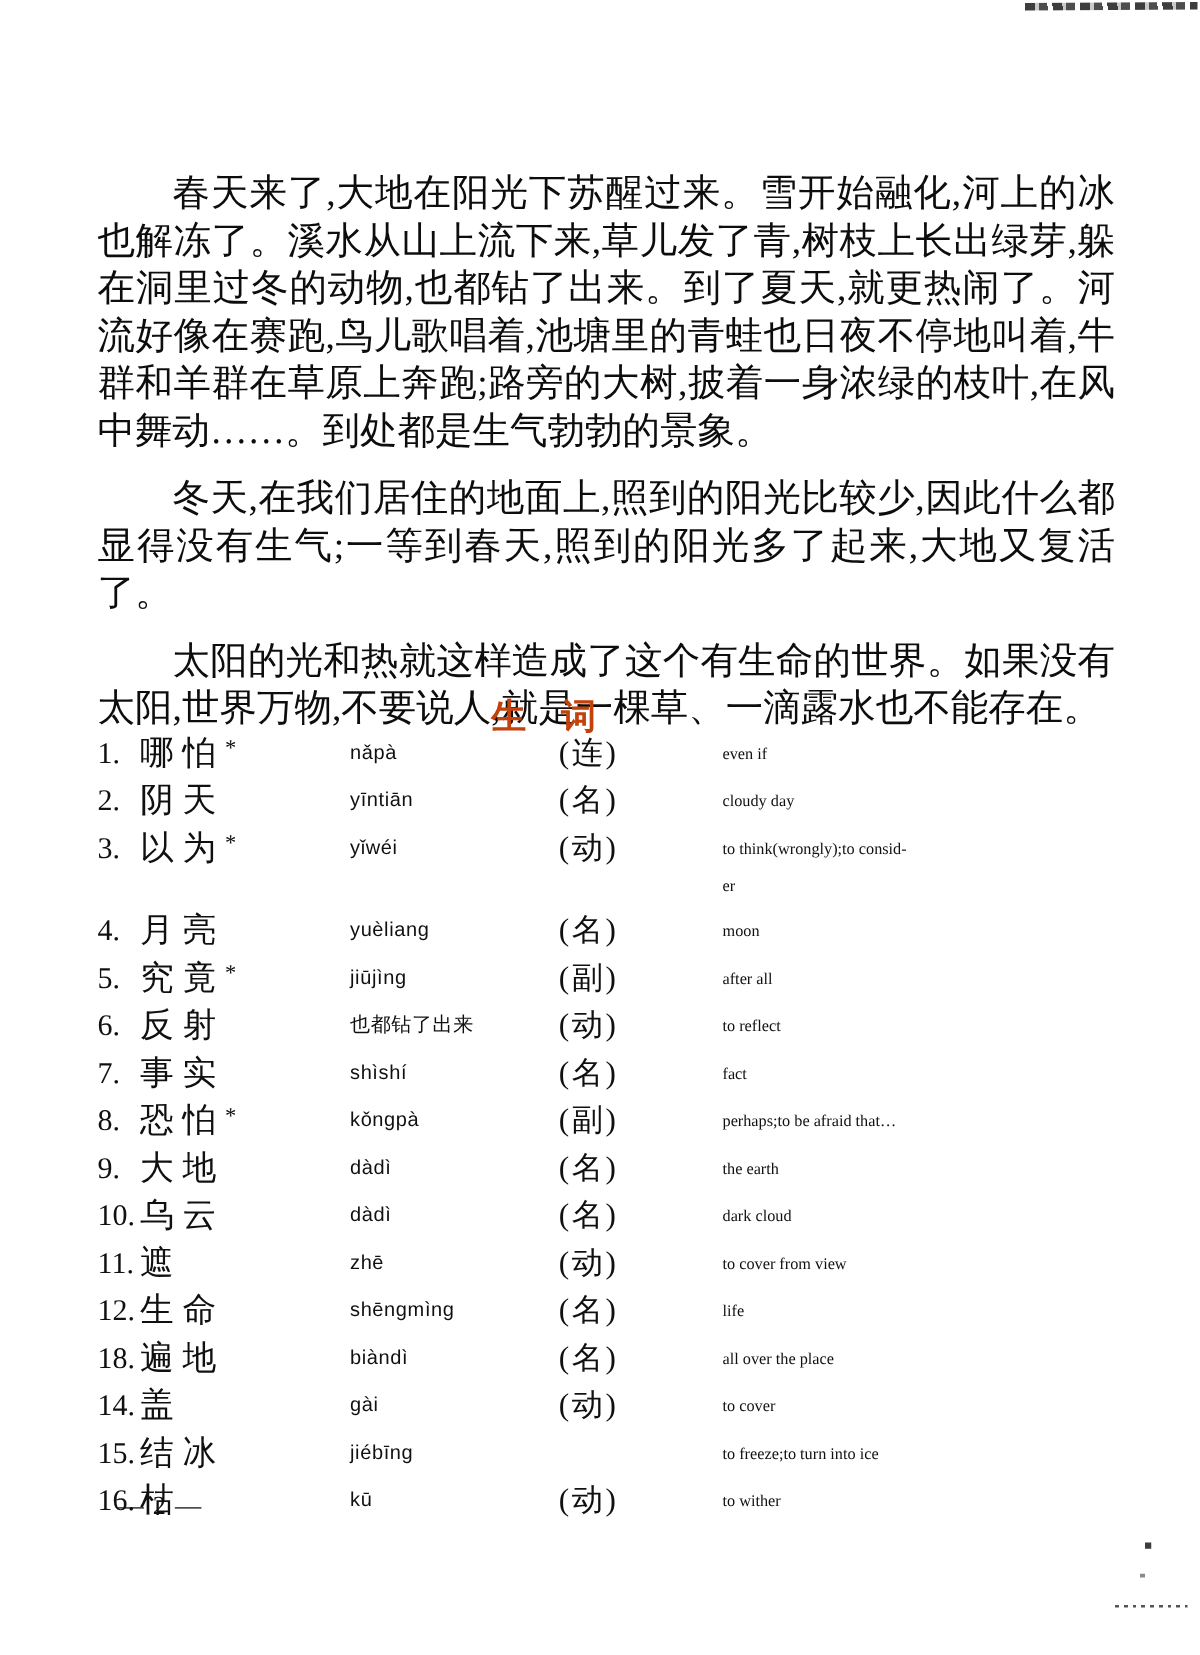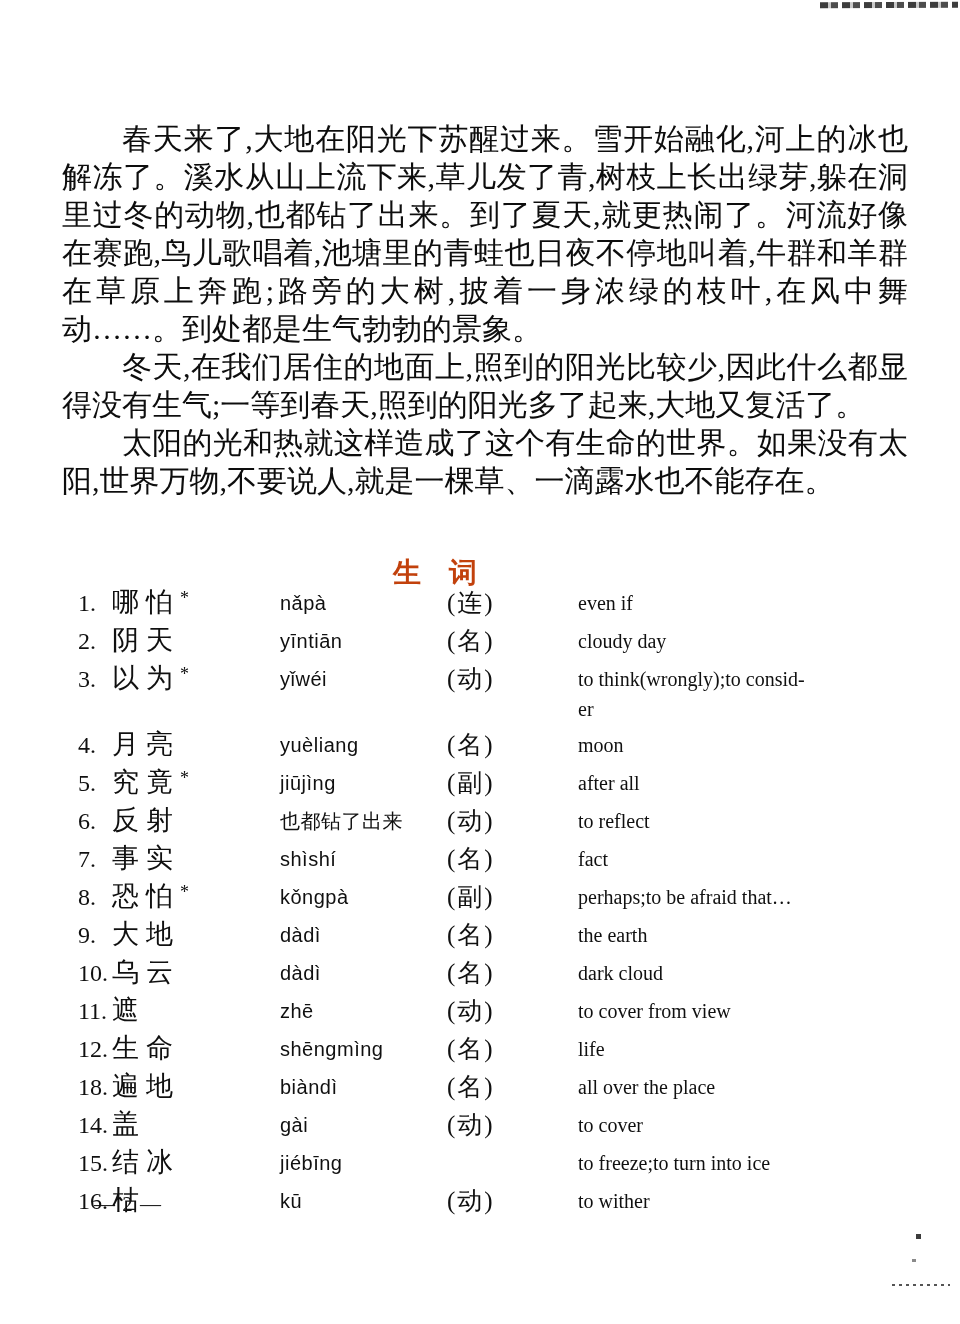--- a/index.html
+++ b/index.html
@@ -13,21 +13,21 @@
   }
   
   .passage{
     position:absolute;
     top:120px;left:62px;width:846px;
     font-size:30px;line-height:38px;
     text-align:justify;
     color:#0d0d0d;
     font-weight:500;
   }
-  .passage p{margin:0;text-indent:2em;}
+  .passage p{margin:16px;text-indent:2em;}
   
   .vocab-heading{
     position:absolute;
     top:554px;left:393px;
     font-size:28px;font-weight:bold;
     color:#c2410c;
     white-space:pre;
   }
   
   .vocab{
@@ -40,24 +40,24 @@
     margin-bottom:6px;
     min-height:30px;
   }
   .c{display:block;}
   .num{width:34px;font-size:24px;line-height:30px;}
   .word{width:168px;font-size:27px;line-height:29px;letter-spacing:7px;white-space:nowrap;}
   .star{font-size:18px;position:relative;top:-7px;letter-spacing:0;}
   .py{
     width:167px;
     font-family:"Liberation Sans",sans-serif;
-    font-size:20px;line-height:30px;letter-spacing:.5px;
+    font-size:16px;line-height:30px;letter-spacing:.5px;
   }
   .pos{width:131px;font-size:25px;line-height:30px;letter-spacing:2px;}
-  .en{flex:1;font-size:20px;line-height:30px;white-space:pre-line;}
+  .en{flex:1;font-size:13px;line-height:30px;white-space:pre-line;}
   
   .pageno{
     position:absolute;
     top:1192px;left:94px;
     font-size:21px;letter-spacing:1px;
   }
   
   .artifact-top{
     position:absolute;top:2px;left:820px;width:138px;height:6px;
     background:repeating-linear-gradient(90deg,

